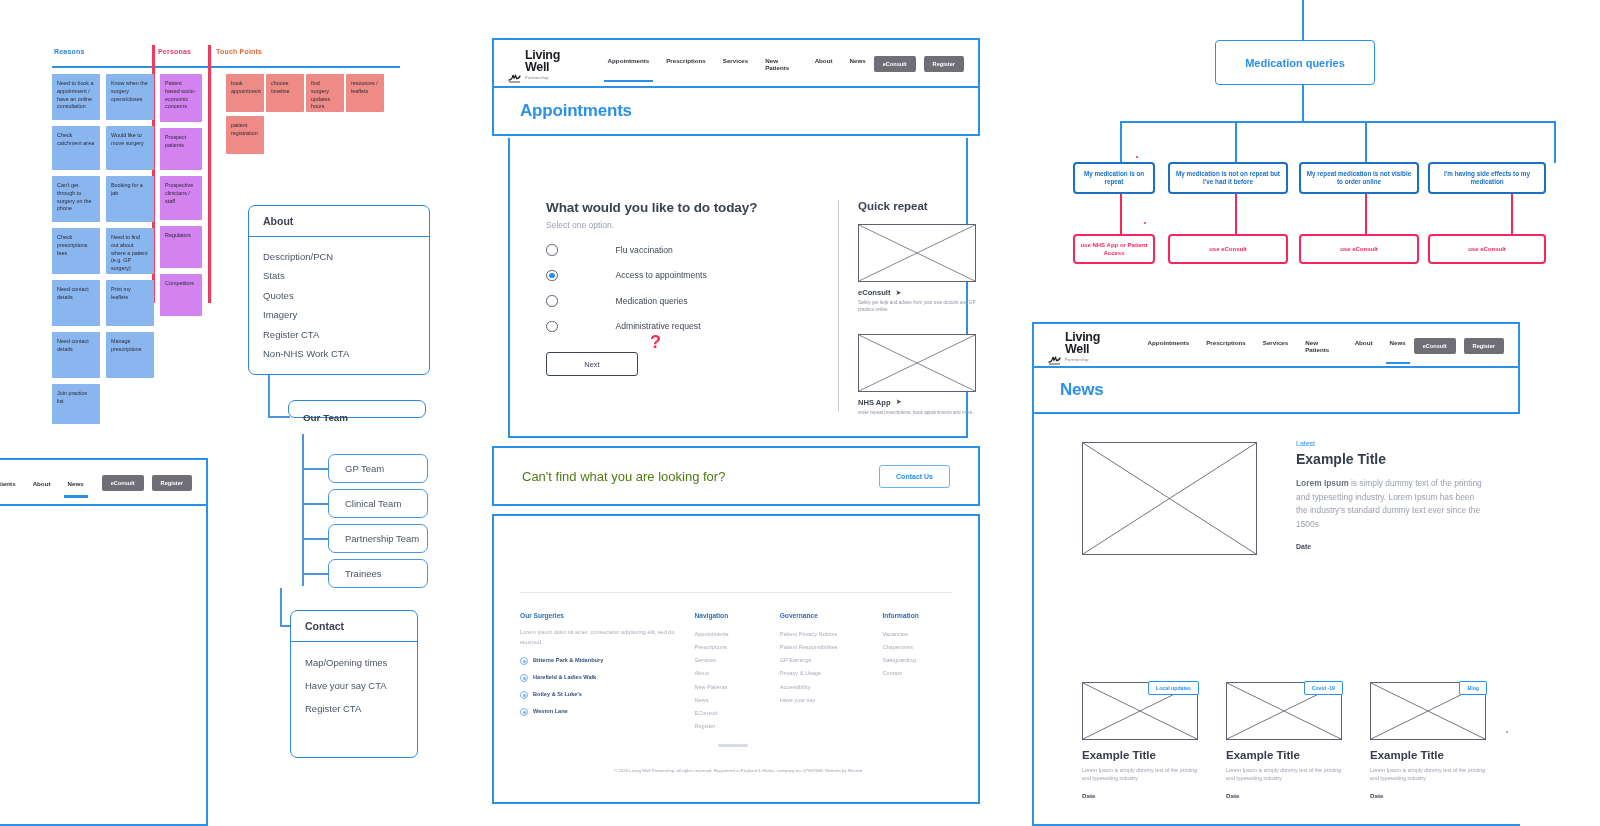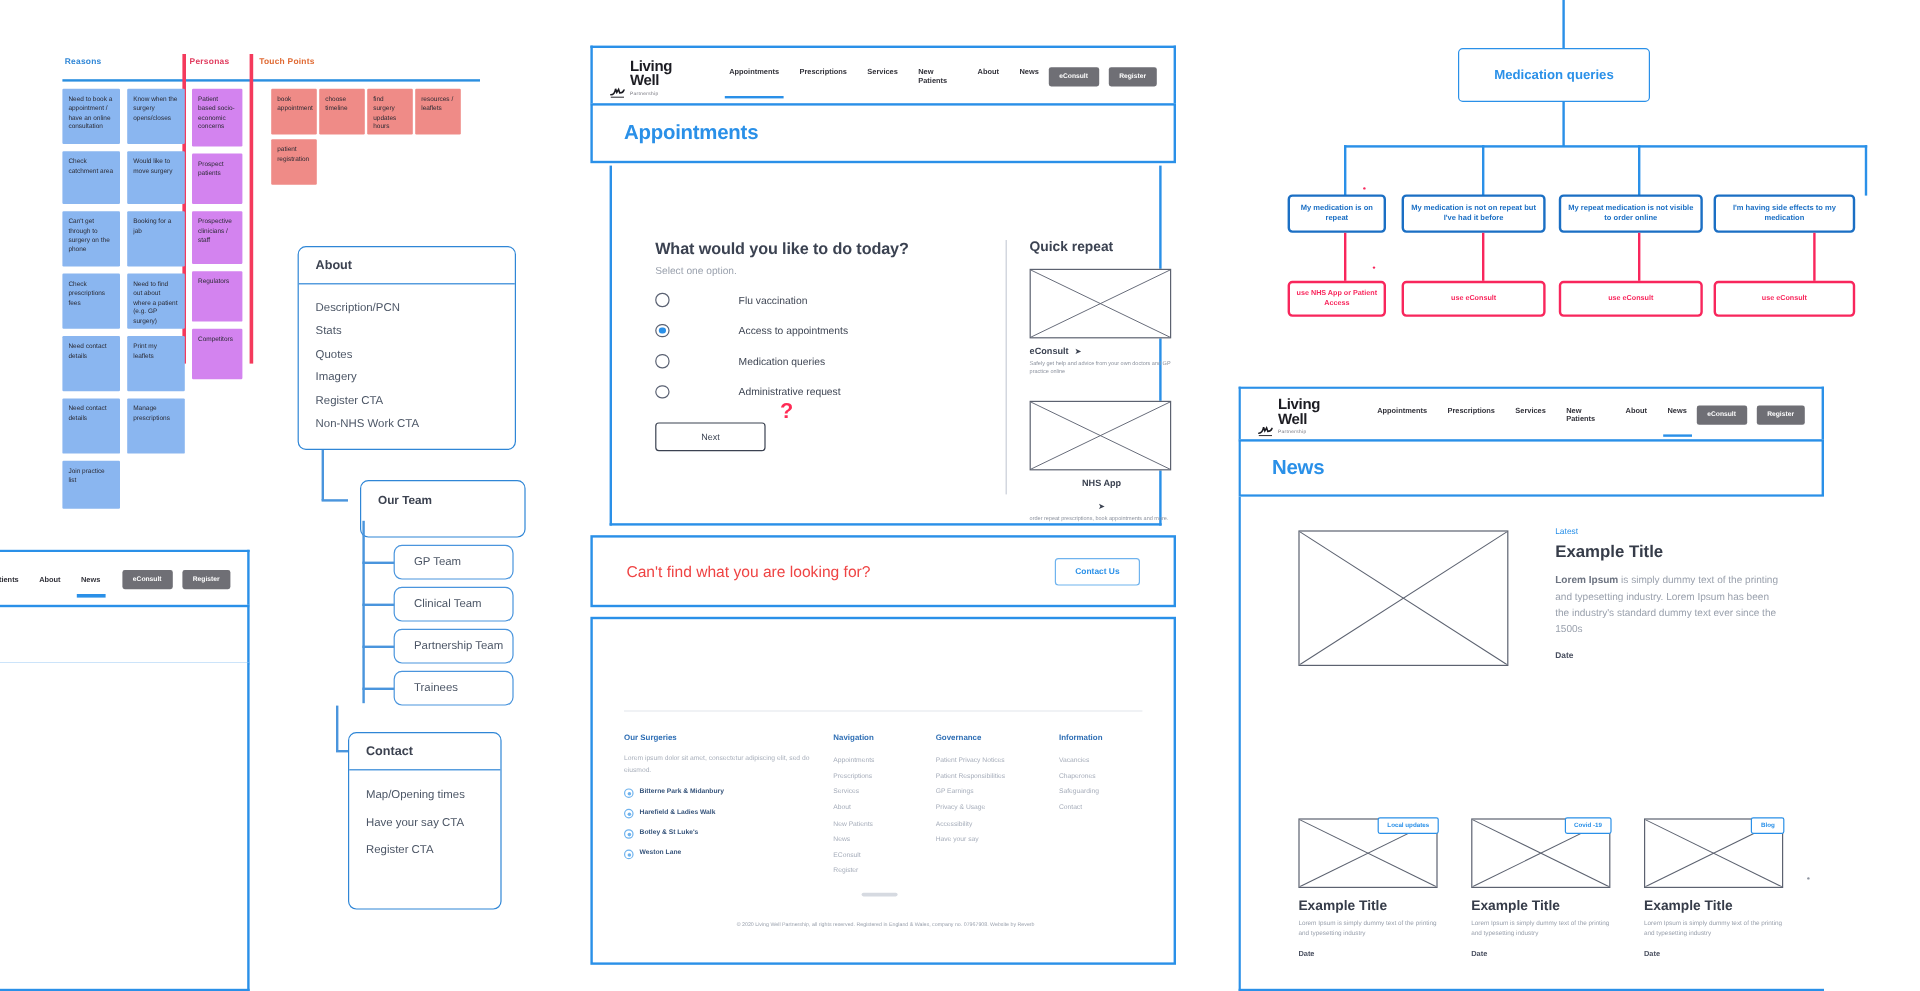--- a/index.html
+++ b/index.html
@@ -83,21 +83,21 @@
     font-size:7.5px; color:#3b4251;
   }
   .qmark { color:#ff2b55; font-size:18px; font-weight:700; }
   .vdiv { width:1px; background:#c9ced8; }
   .h-quick { font-size:11.5px; font-weight:700; color:#3b4251;}
   .xbox { border:1px solid #5c6270; position:relative; background:#fff;}
   .xbox svg { position:absolute; left:0; top:0; width:100%; height:100%; }
   .ql-title { font-size:7.6px; font-weight:700; color:#3b4251; margin-top:6px;}
   .ql-desc { font-size:4.6px; color:#8d939f; line-height:1.5; margin-top:3px;}
 
-  .cant-find { font-size:13px; color:#ef4444; font-weight:500;text-align:center;}
+  .cant-find { font-size:13px; color:#4d7c0f; font-weight:500;text-align:center;}
   .contact-btn {
     border:1px solid #6fb3ee; border-radius:3px; color:#2a90e8; font-size:7px;
     font-weight:600; padding:7px 16px;
   }
   .become { font-size:8.6px; font-weight:700; color:#3b4251;}
   .aboutus-btn { border:1px solid #8cc3f0; border-radius:3px; color:#2a90e8; font-size:6.3px; font-weight:700; padding:6px 14px;}
   .register-btn { background:#159b49; border-radius:3px; color:#fff; font-size:6.3px; font-weight:700; padding:6px 13px;}
 
   .f-head { font-size:6.6px; font-weight:700; color:#2f6fb5; margin-bottom:9px;}
   .f-item { font-size:5.6px; color:#a6adba; line-height:2.35;}
@@ -183,21 +183,21 @@
         <div>Quotes</div>
         <div>Imagery</div>
         <div>Register CTA</div>
         <div>Non-NHS Work CTA</div>
       </div>
     </div>
 
     <div class="sm-line v" style="left:24px; top:175px; height:42px;"></div>
     <div class="sm-line h" style="left:24px; top:216px; width:22px;"></div>
 
-    <div class="sm-box" style="left:44px; top:200px; width:138px; height:48px;margin-left:12px;">
+    <div class="sm-box" style="left:44px; top:200px; width:138px; height:18px;">
       <div style="font-size:9.8px;color:#3c4250;font-weight:600;padding:11px 0 0 14px;">Our Team</div>
     </div>
 
     <div class="sm-line v" style="left:58px; top:234px; height:152px;"></div>
 
     <div class="sm-line h" style="left:58px; top:268px; width:28px;"></div>
     <div class="sm-leaf" style="left:84px; top:254px; width:100px; height:29px;">
       <span>GP Team</span>
     </div>
 
@@ -308,21 +308,21 @@
           <div style="font-size:7px;color:#3b4251;margin-top:6px;">➤</div>
         </div>
         <div class="ql-desc">Safely get help and advice from your own doctors and GP practice online</div>
 
         <div class="xbox" style="width:118px; height:58px; margin-top:20px;">
           <svg viewBox="0 0 118 58" preserveAspectRatio="none">
               <line x1="0" y1="0" x2="118" y2="58" stroke="#5c6270" stroke-width="0.8"></line>
               <line x1="118" y1="0" x2="0" y2="58" stroke="#5c6270" stroke-width="0.8"></line>
             </svg>
         </div>
-        <div style="display:flex; align-items:center; gap:5px;flex-direction:column;">
+        <div style="display:flex; align-items:center; gap:5px;">
           <div class="ql-title">NHS App</div>
           <div style="font-size:7px;color:#3b4251;margin-top:6px;">➤</div>
         </div>
         <div class="ql-desc">order repeat prescriptions, book appointments and more.</div>
       </div>
     </div>
 
     <div class="abs" style="left:0; top:408px; width:488px; height:60px; border:2.5px solid #2a90e8; background:#fff; display:flex; align-items:center; padding:0 28px;">
       <div class="cant-find">Can't find what you are looking for?</div>
       <div class="contact-btn" style="margin-left:auto;">Contact Us</div>

